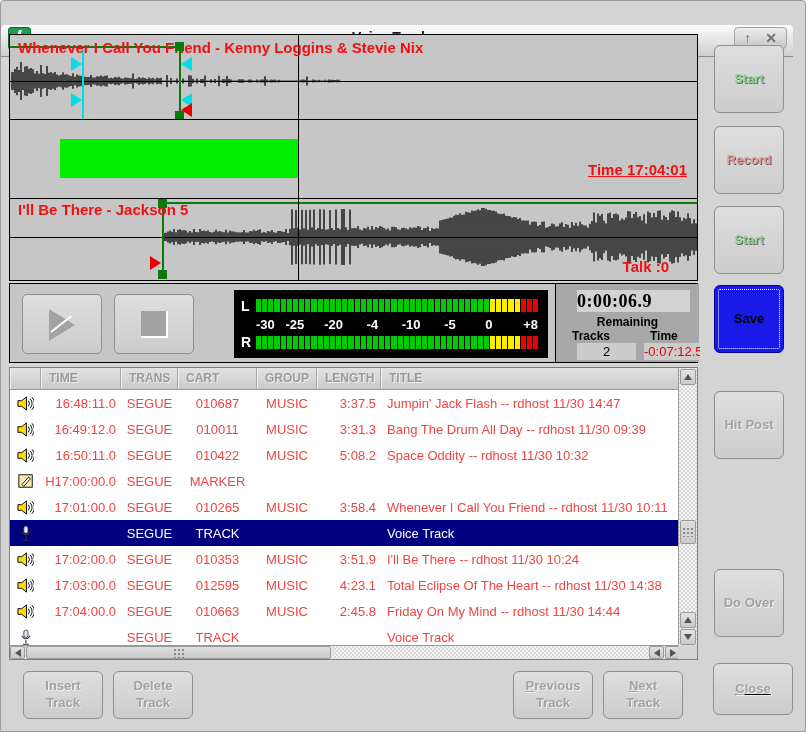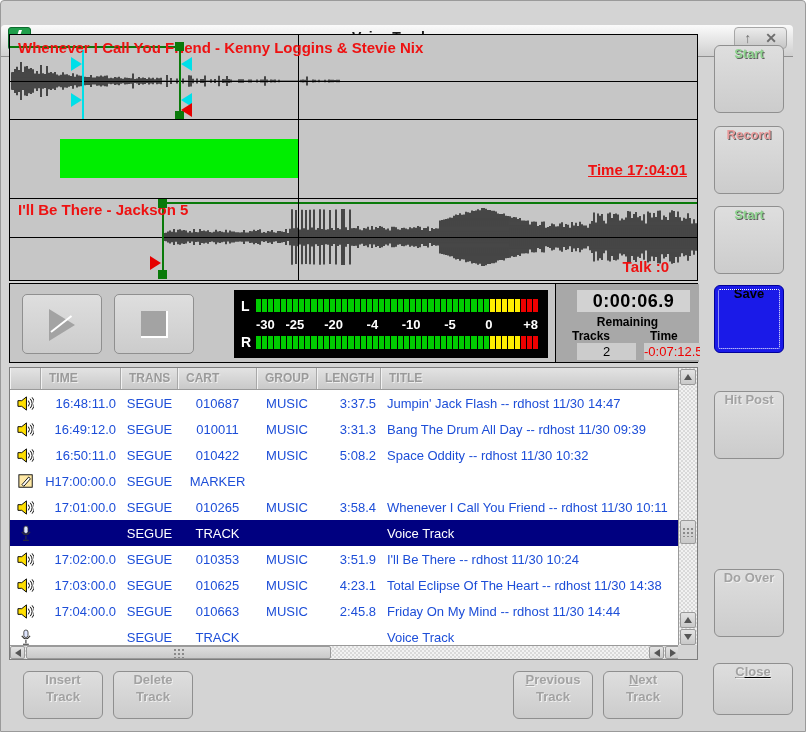--- a/index.html
+++ b/index.html
@@ -59,38 +59,38 @@
           background:#a3a3a3; border-right:2px solid #fff; border-bottom:2px solid #fff; }
   .vu { position:absolute; left:224px; top:6px; width:314px; height:68px; background:#000; }
   .vulab { position:absolute; left:7px; color:#fff; font-weight:bold; font-size:14px; }
   .vubar { position:absolute; left:22px; right:10px; height:13px; display:flex; gap:1px; }
   .seg { flex:1; } .seg.g{background:#00cc00;} .seg.y{background:#ffee00;} .seg.r{background:#ee0000;}
   .vuscale { position:absolute; left:22px; right:10px; top:27px; height:15px; }
   .vuscale span { position:absolute; color:#fff; font-weight:bold; font-size:13px; top:0; line-height:15px; }
   .info { position:absolute; left:545px; top:0; width:144px; height:78px;
           background:#a8a8a8; border-left:1px solid #000; color:#000; }
   .elapsed { position:absolute; left:21px; top:6px; width:113px; height:22px; background:#d2d2d2;
-          font-size:18px; font-weight:bold; text-align:center; line-height:22px; letter-spacing:0.5px; }
+          font-size:18px; font-weight:bold; line-height:22px; letter-spacing:0.5px;font-family:Liberation Serif, serif; }
   .remlbl { position:absolute; left:0; right:0; top:31px; text-align:center; font-size:12px; font-weight:bold; }
   .minilbl { position:absolute; top:45px; font-size:12px; font-weight:bold; }
   .valbox { position:absolute; top:59px; height:17px; background:#cccccc; font-size:13px;
             line-height:17px; text-align:center; overflow:hidden; white-space:nowrap; }
 
   
   .loglist { position:absolute; left:8px; top:366px; width:689px; height:293px;
              border:1px solid #7d7d7d; background:#fff; }
   .thead { position:absolute; left:0; top:0; width:670px; height:22px; display:flex;
            background:linear-gradient(#e3e3e3,#c9c9c9); border-bottom:1px solid #9a9a9a; }
   .hcell { border-right:1px solid #a8a8a8; border-left:1px solid #f2f2f2; font-size:12px;
            font-weight:bold; color:#9a9a9a; text-shadow:1px 1px 0 #eeeeee; line-height:21px;
            padding-left:7px; overflow:hidden; white-space:nowrap; }
   .c0{width:31px;} .c1{width:80px;} .c2{width:57px;} .c3{width:79px;}
   .c4{width:60px;} .c5{width:64px;} .c6{flex:1;}
   .tbody { position:absolute; left:0; top:22px; width:670px; bottom:14px; overflow:hidden; }
-  .trow { display:flex; height:26px; align-items:center; font-size:13px; color:#1d4ed8; background:#fff; }
+  .trow { display:flex; height:26px; align-items:center; font-size:13px; color:#ef4444; background:#fff; }
   .trow.sel { background:#000080; color:#fff; }
   .tc { overflow:hidden; white-space:nowrap; }
   .tc.ci { width:31px; text-align:center; padding-top:3px; }
   .tc.ctime { width:80px; text-align:right; padding-right:5px; }
   .tc.ctrans { width:57px; text-align:center; }
   .tc.ccart { width:79px; text-align:center; }
   .tc.cgroup { width:60px; text-align:center; }
   .tc.clen { width:64px; text-align:right; padding-right:5px; }
   .tc.ctitle { flex:1; padding-left:6px; }
 
@@ -113,21 +113,21 @@
   .ar { width:0; height:0; border:4px solid transparent; }
   .ar.up { border-bottom:6px solid #555; border-top:none; }
   .ar.down { border-top:6px solid #555; border-bottom:none; }
   .ar.left { border-right:6px solid #555; border-left:none; }
   .ar.right { border-left:6px solid #555; border-right:none; }
 
   
   .btn { position:absolute; border:1px solid #8f8f8f; border-radius:6px;
          background:linear-gradient(#dedede,#cccccc); text-align:center;
          font-weight:bold; font-size:13px; display:flex; flex-direction:column;
-         align-items:center; line-height:1.3; cursor:default; }
+         align-items:center; justify-content:center; line-height:1.3; cursor:default; }
   .side { left:713px; width:70px; height:68px; }
   .et-gray { color:#a2a2a2; text-shadow:1px 1px 0 #f0f0f0; }
   .et-green { color:#8fd48f; text-shadow:1px 1px 0 #5e5e5e; }
   .et-red { color:#e89a9a; text-shadow:1px 1px 0 #5e5e5e; }
   .save { background:#1a1ae8; border-color:#00009a; outline:1px dotted #ffffff; outline-offset:-5px; }
   .save span { color:#000; }
   .bottom { top:670px; width:80px; height:48px; }
   u { text-decoration:underline; }
 </style>
 </head>
@@ -403,21 +403,21 @@
           <div class="tc clen">3:51.9</div>
           <div class="tc ctitle">I'll Be There -- rdhost 11/30 10:24</div>
         </div>
         <div class="trow">
           <div class="tc ci"><svg width="17" height="17" viewBox="0 0 18 18">
               <polygon points="1,6 5,6 10,2 10,16 5,12 1,12" fill="#ffdf00" stroke="#000" stroke-width="1"></polygon>
               <path d="M12 6 q2.5 3 0 6 M14 4 q4 5 0 10 M16 2.5 q5 6.5 0 13" stroke="#000" stroke-width="1" fill="none"></path>
             </svg></div>
           <div class="tc ctime">17:03:00.0</div>
           <div class="tc ctrans">SEGUE</div>
-          <div class="tc ccart">010625</div>
+          <div class="tc ccart">012595</div>
           <div class="tc cgroup">MUSIC</div>
           <div class="tc clen">4:23.1</div>
           <div class="tc ctitle">Total Eclipse Of The Heart -- rdhost 11/30 14:38</div>
         </div>
         <div class="trow">
           <div class="tc ci"><svg width="17" height="17" viewBox="0 0 18 18">
               <polygon points="1,6 5,6 10,2 10,16 5,12 1,12" fill="#ffdf00" stroke="#000" stroke-width="1"></polygon>
               <path d="M12 6 q2.5 3 0 6 M14 4 q4 5 0 10 M16 2.5 q5 6.5 0 13" stroke="#000" stroke-width="1" fill="none"></path>
             </svg></div>
           <div class="tc ctime">17:04:00.0</div>

